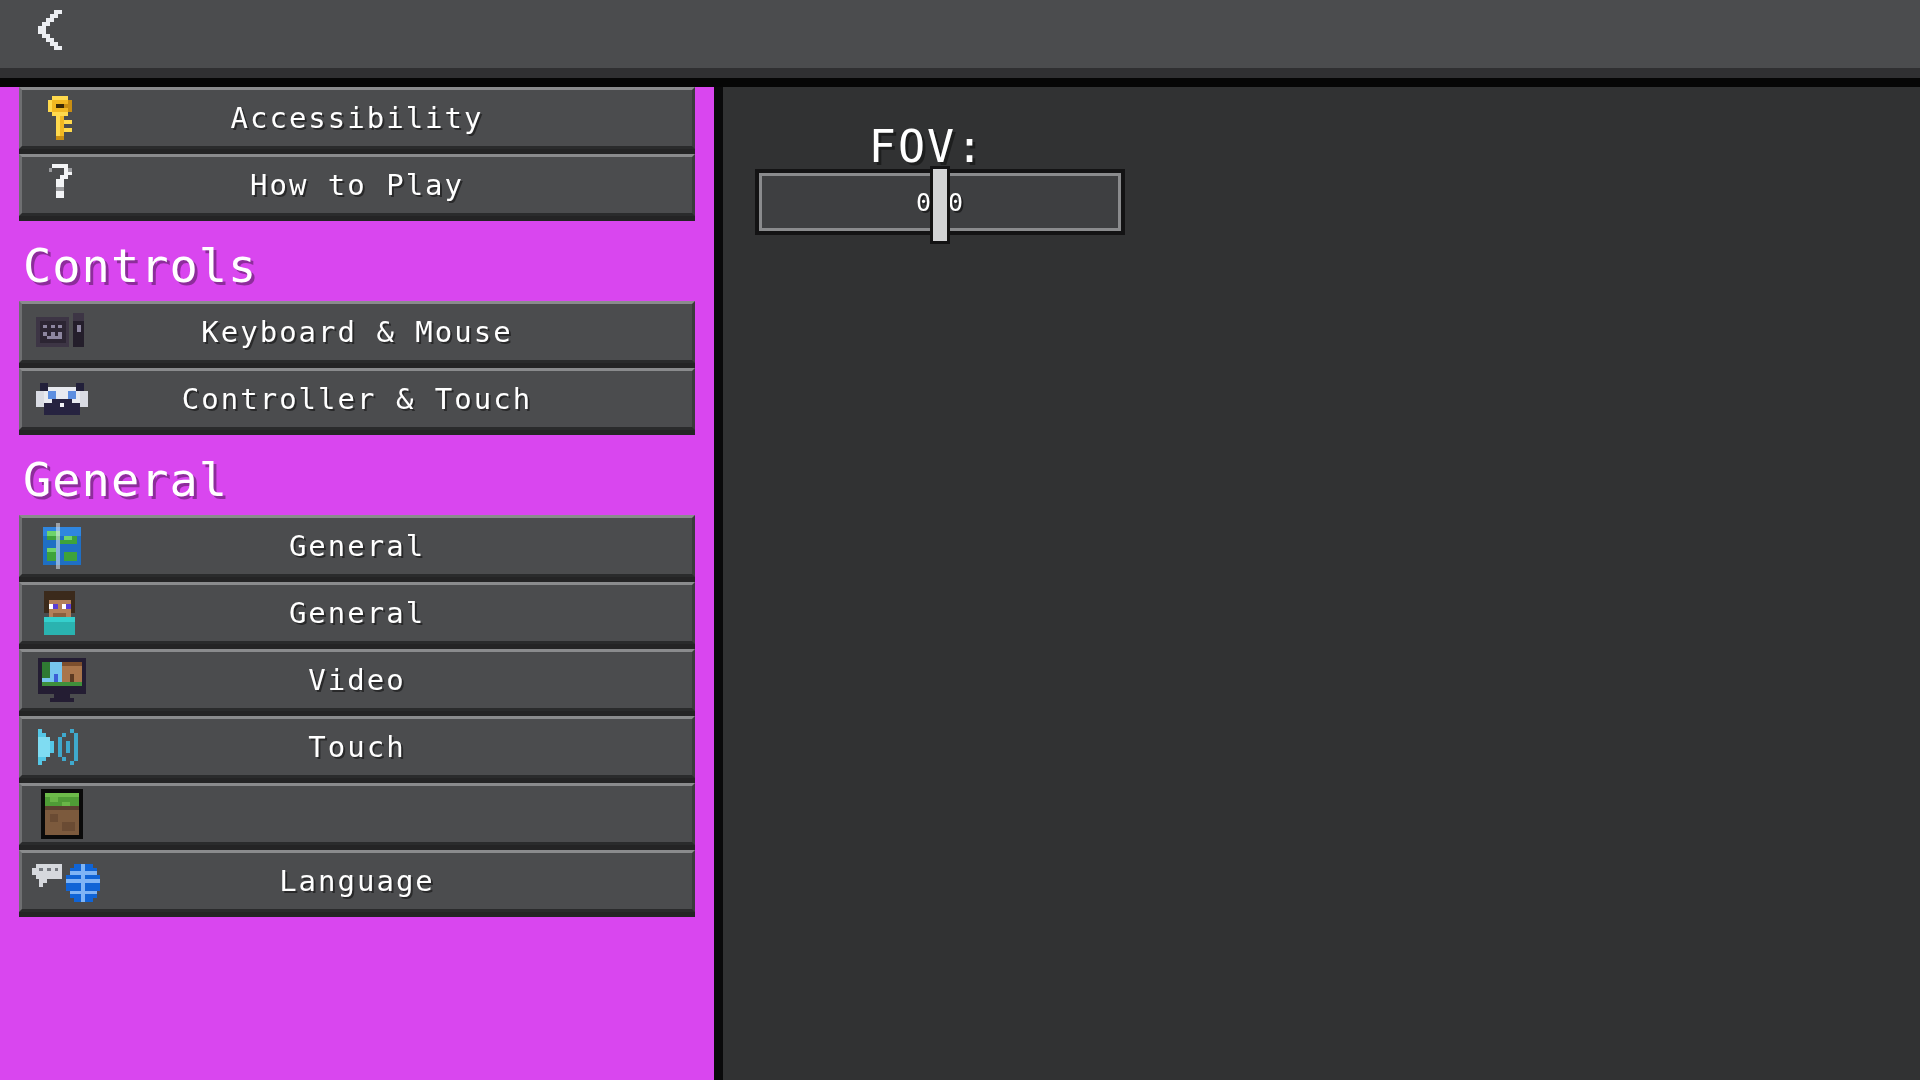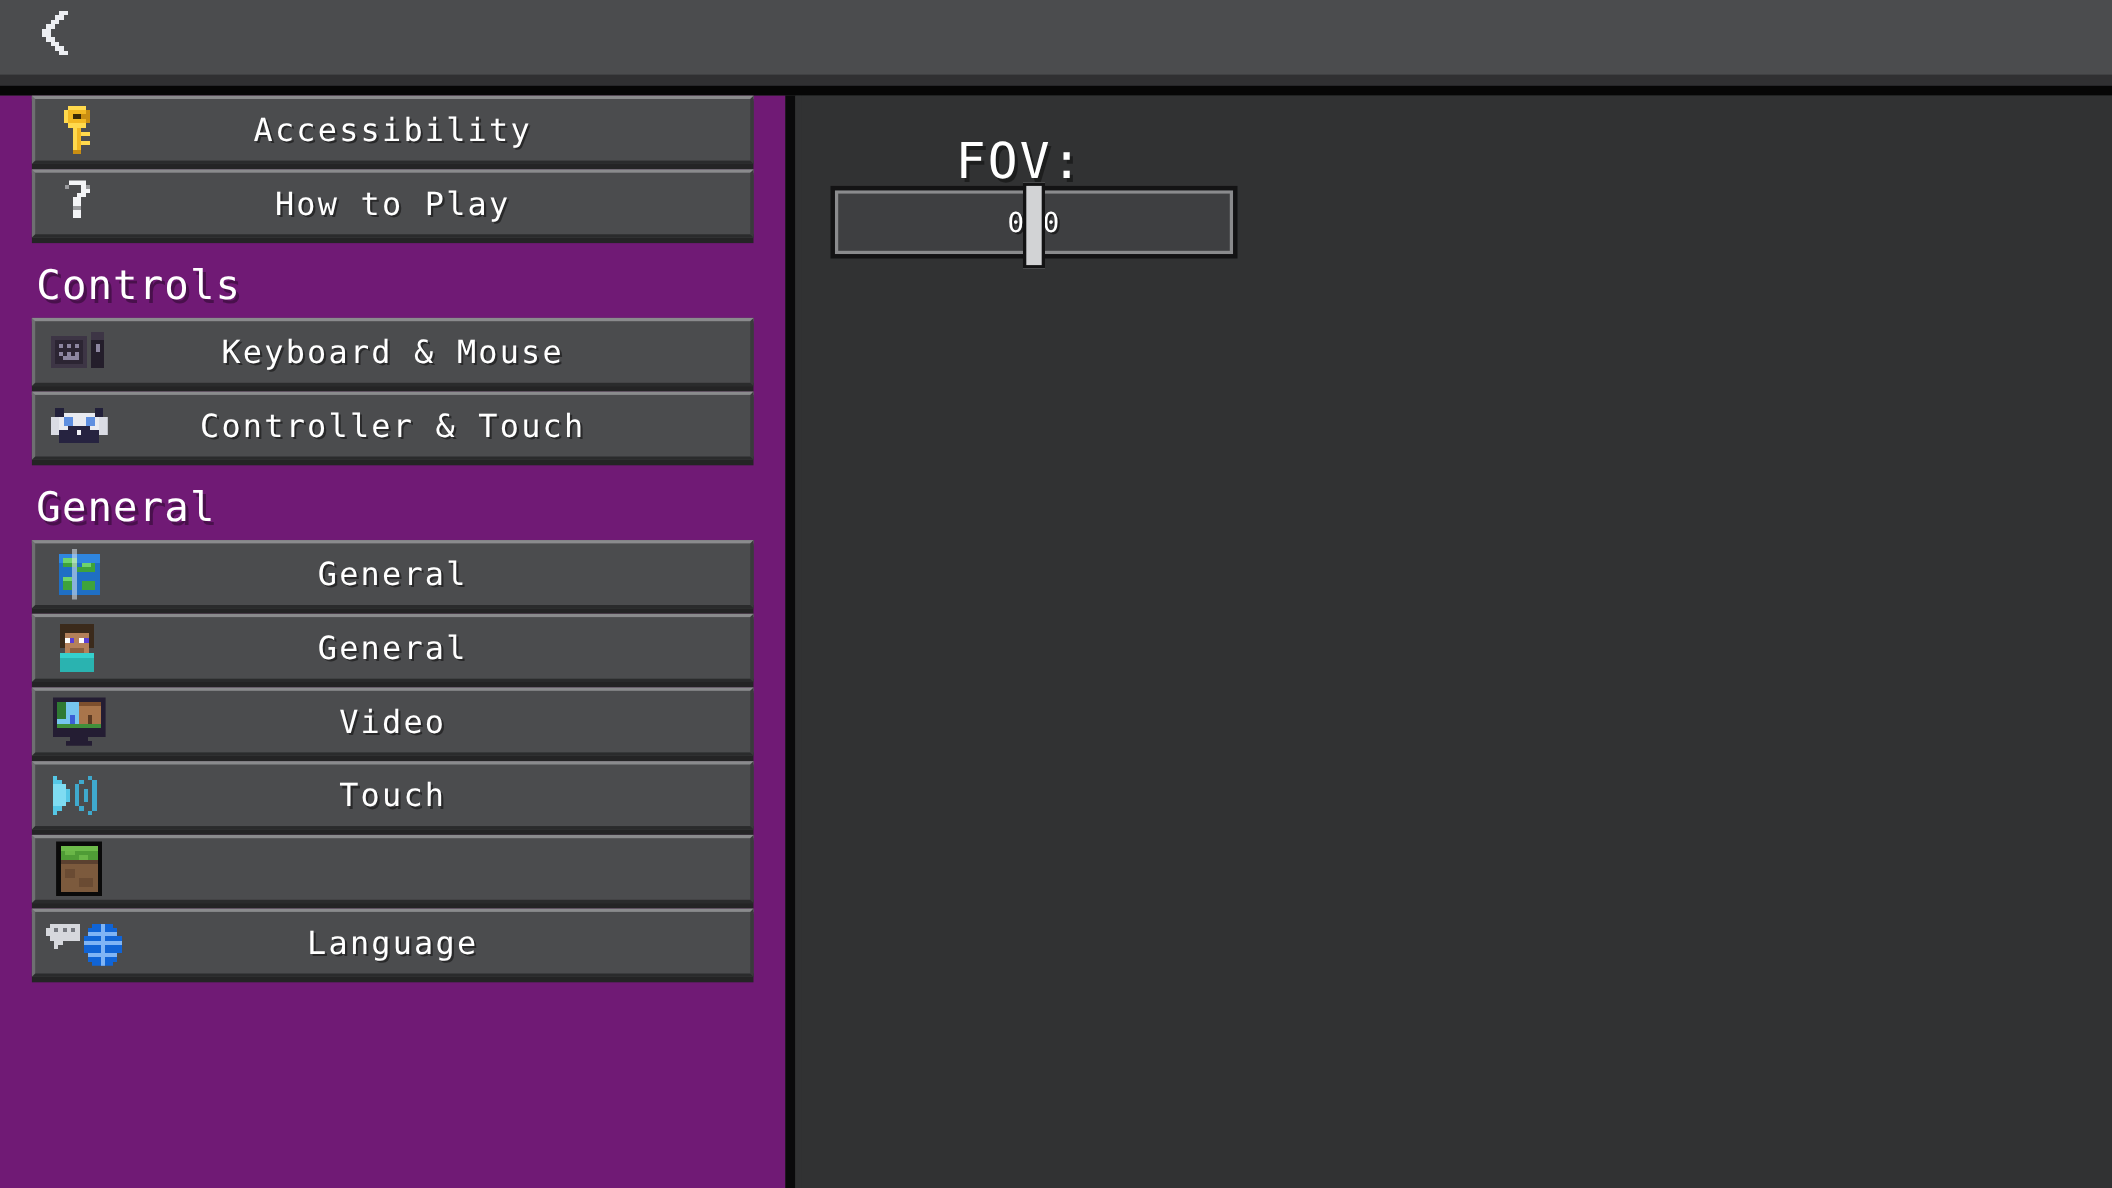--- a/index.html
+++ b/index.html
@@ -33,22 +33,22 @@
 
   
   .content{
     position:absolute; left:0; top:87px; width:1920px; height:993px;
     background:#313233;
   }
 
   
   .sidebar{
     position:absolute; left:0; top:0; width:714px; height:993px;
-    background:#701a75;
-    padding:0 29px;
+    background:#d946ef;
+    padding:0 19px;
   }
   .divider-v{
     position:absolute; left:714px; top:0; width:9px; height:993px;
     background:#0a0a0b;
   }
   .divider-v2{
     position:absolute; left:723px; top:0; width:6px; height:993px;
     background:#313233;
   }
 
@@ -78,21 +78,21 @@
     font-size:29px;
     letter-spacing:2px;
     text-shadow:2px 2px 0 rgba(0,0,0,0.45);
     font-family:"DejaVu Sans Mono", monospace;
     user-select:none;
   }
 
   
   .sect{
     color:#ffffff;
-    font-size:37px;
+    font-size:47px;
     letter-spacing:1px;
     margin:22px 0 8px 4px;
     text-shadow:3px 3px 0 rgba(0,0,0,0.35);
     user-select:none;
     font-family:"DejaVu Sans Mono", monospace;
   }
 
   
   .panel{
     position:absolute; left:729px; top:0;

